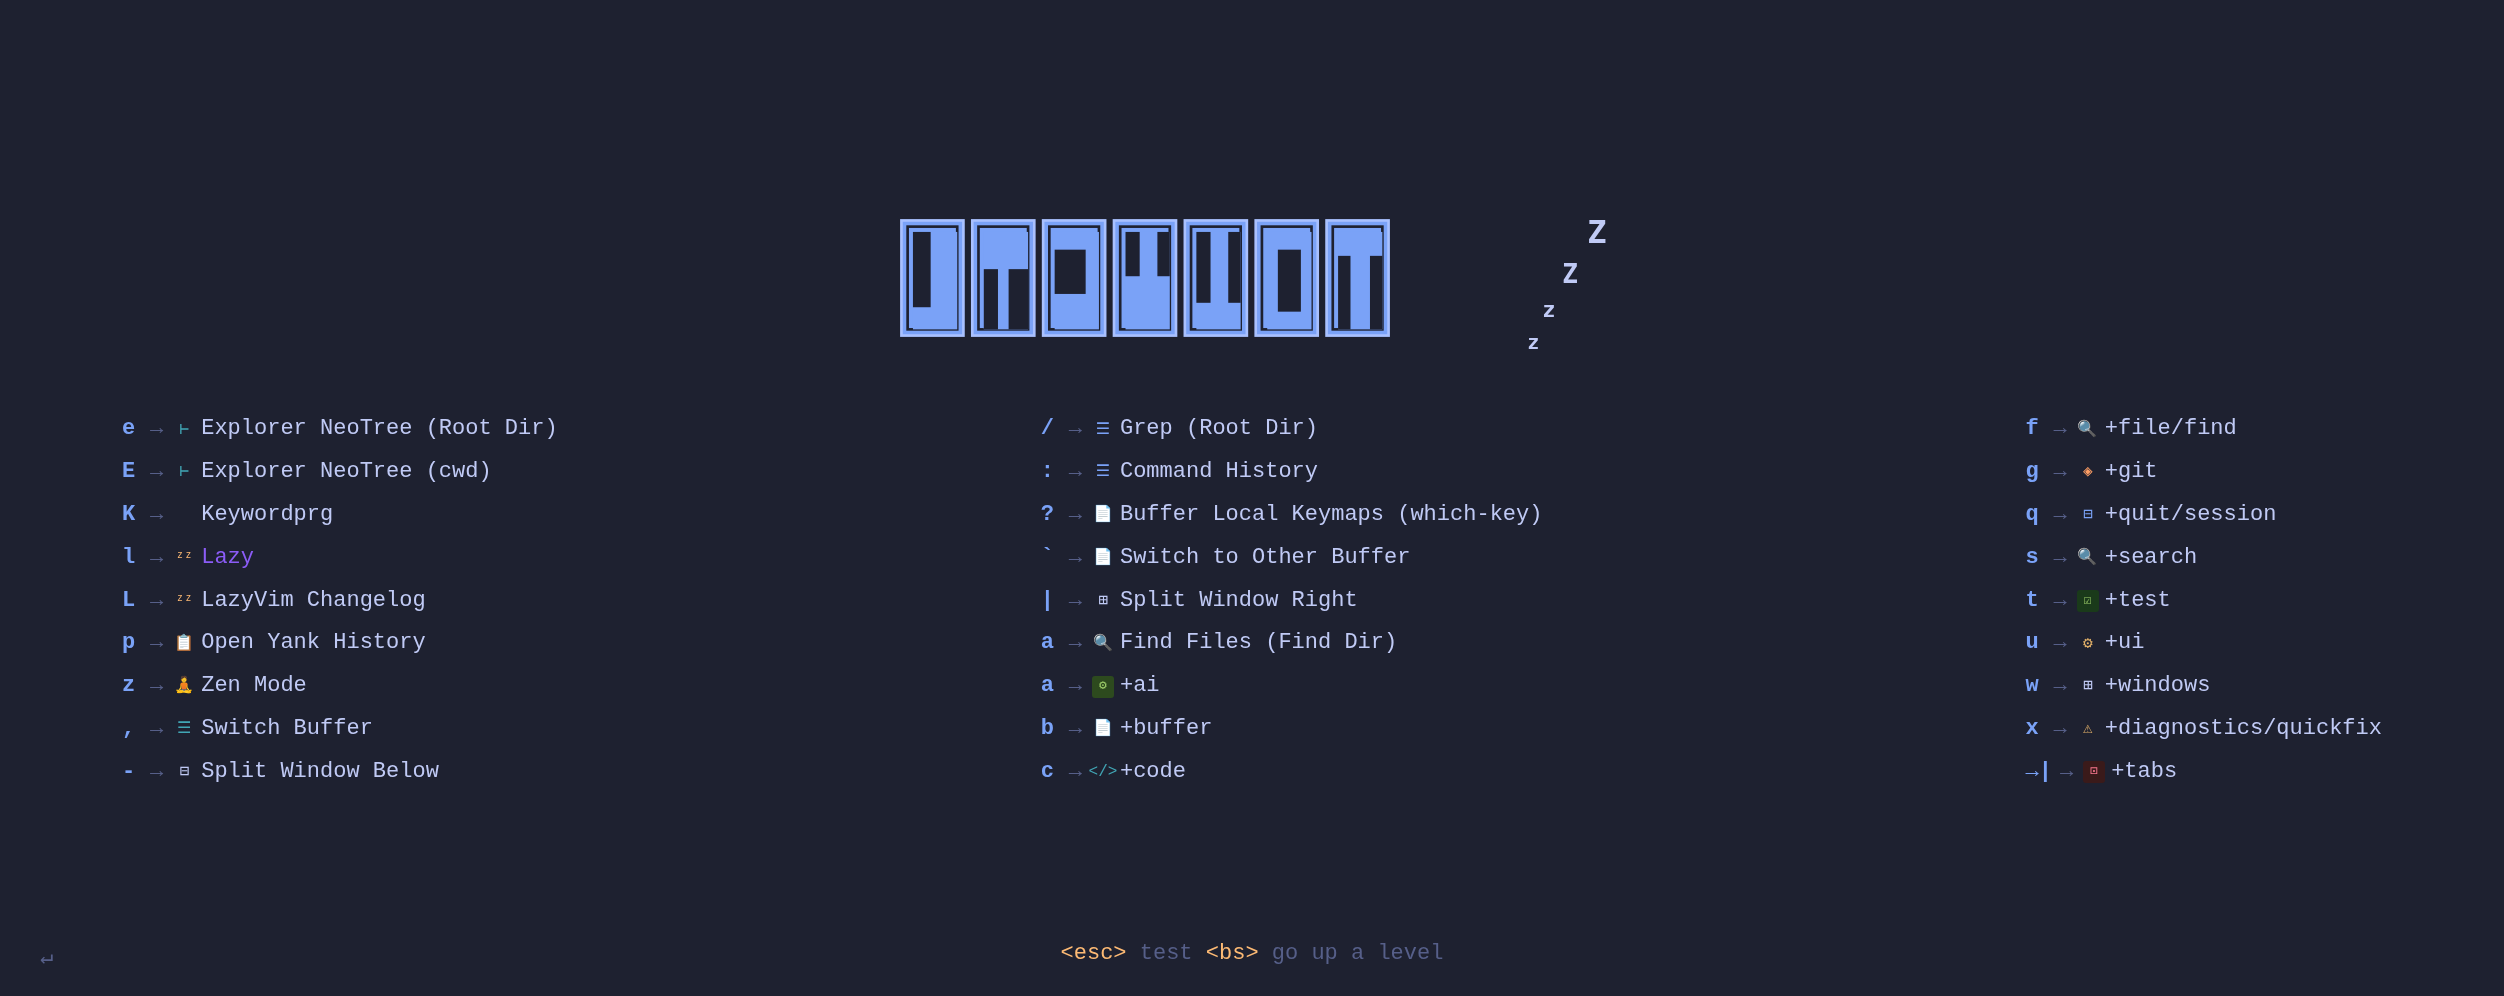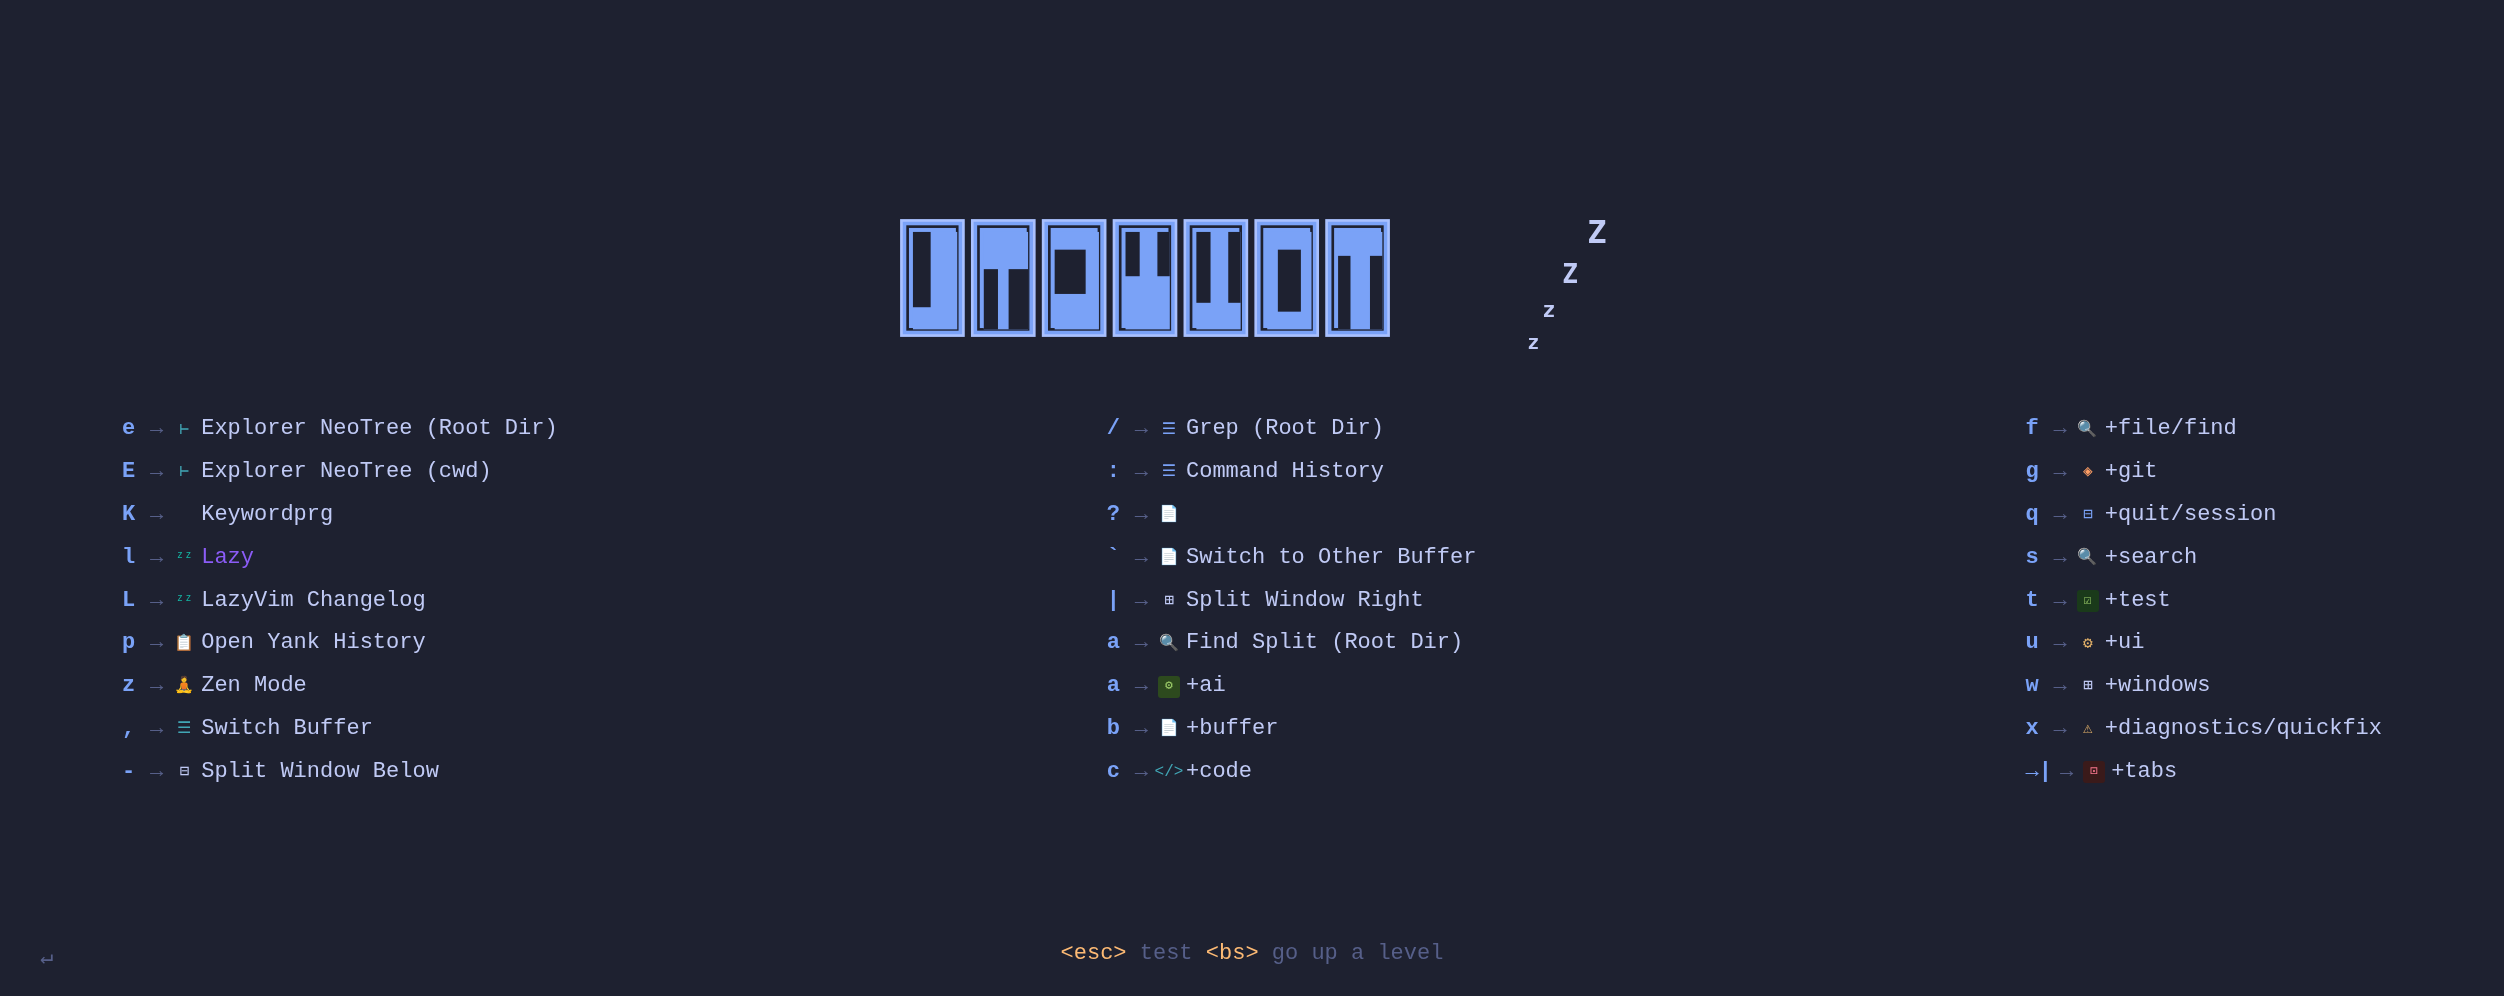--- a/index.html
+++ b/index.html
@@ -102,21 +102,21 @@
       margin: 0 2px;
     }
 
     .icon-tree { color: #41a6b5; }
     .icon-list { color: #41a6b5; }
     .icon-ai { color: #9ece6a; }
     .icon-buffer { color: #7aa2f7; }
     .icon-code { color: #41a6b5; }
     .icon-zen { color: #9ece6a; }
     .icon-yank { color: #e0af68; }
-    .icon-lazy { color: #14b8a6; font-family: Liberation Mono, monospace; }
+    .icon-lazy { color: #fdba74; font-family: Liberation Mono, monospace; }
     .icon-split { color: #c0caf5; }
     .icon-find { color: #7aa2f7; }
     .icon-grep { color: #7aa2f7; }
     .icon-cmd { color: #7aa2f7; }
     .icon-keymaps { color: #9ece6a; }
     .icon-switch { color: #9ece6a; }
 
     .label-cyan { color: #8b5cf6; }
     .label-white { color: #c0caf5; }
 
@@ -282,38 +282,39 @@
       <div class="keybind-row">
         <span class="key">:</span>
         <span class="arrow">→</span>
         <span class="icon-small icon-cmd" style="color:#7aa2f7;">☰</span>
         <span class="label-white">Command History</span>
       </div>
       <div class="keybind-row">
         <span class="key">?</span>
         <span class="arrow">→</span>
         <span class="icon-small icon-keymaps" style="color:#9ece6a;">📄</span>
+        <span class="label-white">Buffer Local Keymaps (which-key)</span>
       </div>
       <div class="keybind-row">
         <span class="key">`</span>
         <span class="arrow">→</span>
         <span class="icon-small icon-switch" style="color:#9ece6a;">📄</span>
         <span class="label-white">Switch to Other Buffer</span>
       </div>
       <div class="keybind-row">
         <span class="key">|</span>
         <span class="arrow">→</span>
         <span class="icon-small" style="color:#c0caf5;">⊞</span>
         <span class="label-white">Split Window Right</span>
       </div>
       <div class="keybind-row">
         <span class="key">a</span>
         <span class="arrow">→</span>
         <span class="icon-small icon-find" style="color:#7aa2f7;">🔍</span>
-        <span class="label-white">Find Split (Root Dir)</span>
+        <span class="label-white">Find Files (Find Dir)</span>
       </div>
       <div class="keybind-row">
         <span class="key">a</span>
         <span class="arrow">→</span>
         <span class="icon-small icon-ai" style="color:#9ece6a; background:#2d4a1e; border-radius:3px; padding:1px 3px; font-size:13px;">⚙</span>
         <span class="label-white">+ai</span>
       </div>
       <div class="keybind-row">
         <span class="key">b</span>
         <span class="arrow">→</span>

